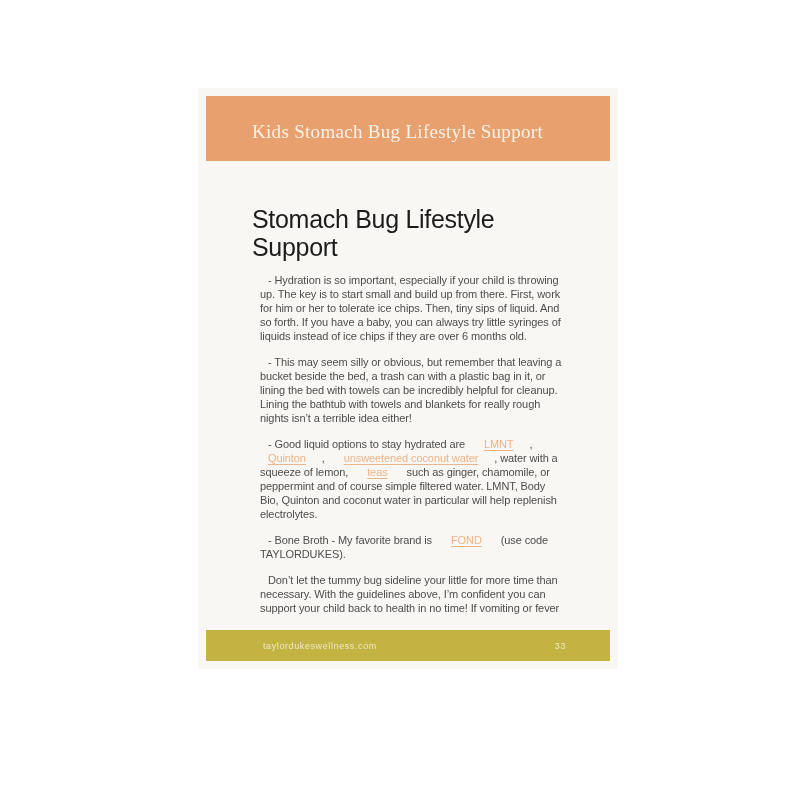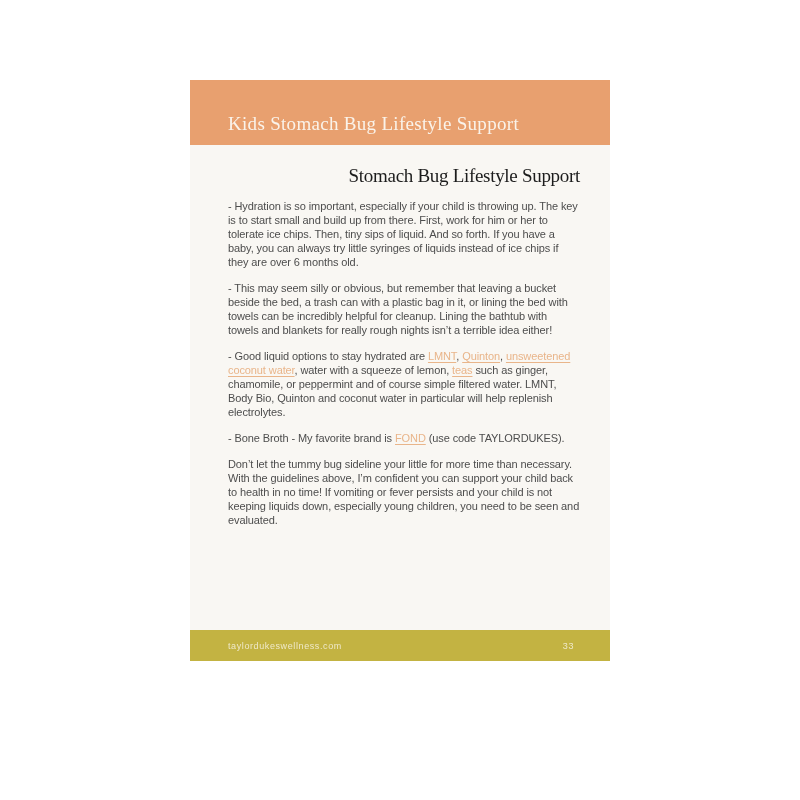--- a/index.html
+++ b/index.html
@@ -5,21 +5,21 @@
   :root {
     --header-bg: #e8a06f;
     --footer-bg: #c3b342;
     --page-bg: #f9f7f3;
     --body-text: #4d4d4d;
     --title-text: #1c1c1c;
     --header-text: #faf3ea;
     --link-color: #e9b58a;
     --footer-text: #efe9c9;
   }
-  * { margin: 0; padding: 0; box-sizing: border-box; }
+  * { margin: 8px; padding: 0; box-sizing: border-box; }
   html, body {
     width: 800px;
     height: 800px;
     background: #ffffff;
     font-family: "Liberation Sans", sans-serif;
     overflow: hidden;
   }
   .page {
     position: absolute;
     left: 190px;
@@ -45,48 +45,47 @@
     letter-spacing: 0.3px;
     color: var(--header-text);
     white-space: nowrap;
   }
   .content {
     flex: 1 1 auto;
     padding: 21px 30px 0 38px;
     overflow: hidden;
   }
   .article-title {
-    font-family: Liberation Serif, serif;
-    font-size: 19px;
+    font-family: Liberation Sans, sans-serif;
+    font-size: 25px;
     font-weight: 500;
     letter-spacing: -0.3px;
     color: var(--title-text);
     line-height: 1.1;
-    text-align: right;
   }
   .article-body p {
     margin-top: 12px;
     font-size: 11px;
     line-height: 14px;
     letter-spacing: -0.1px;
     color: var(--body-text);
   }
   .inline-link {
     color: var(--link-color);
     text-decoration: underline;
     text-underline-offset: 1.5px;
   }
   .footer {
     flex: 0 0 31px;
     height: 31px;
     background: var(--footer-bg);
     display: flex;
     align-items: center;
     justify-content: space-between;
-    padding: 0 36px 0 38px;
+    padding: 0 36px 0 49px;
   }
   .footer-site, .footer-page {
     font-size: 9px;
     letter-spacing: 0.6px;
     color: var(--footer-text);
   }
 </style>
 </head>
 <body>
 

